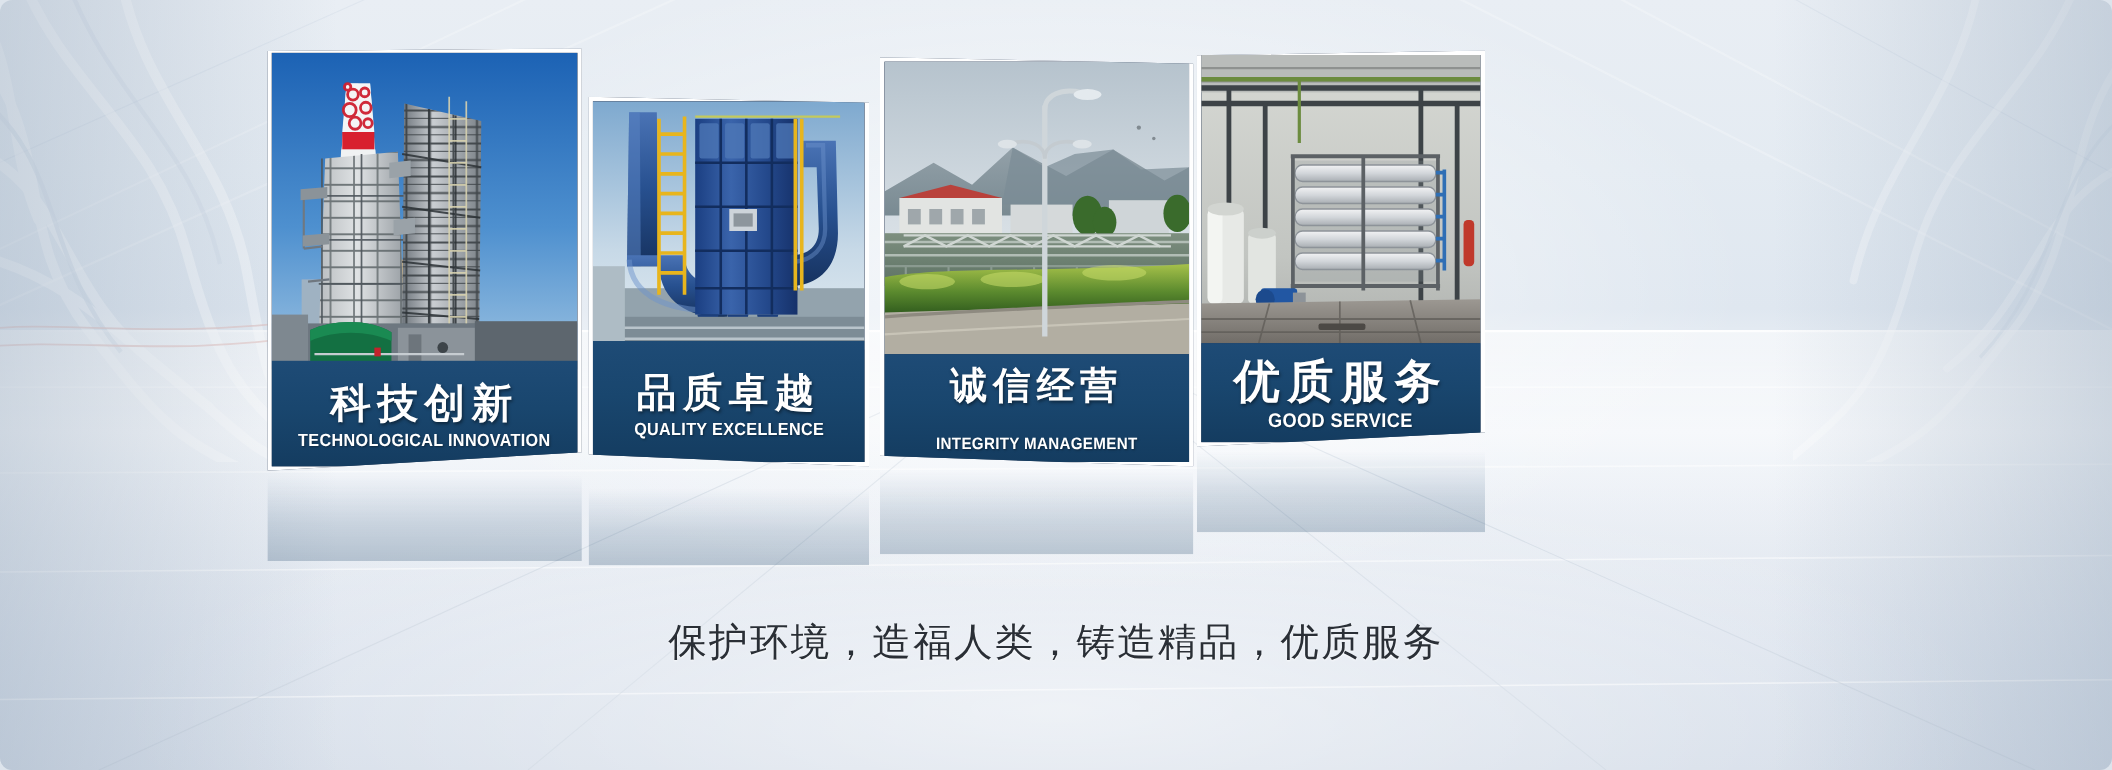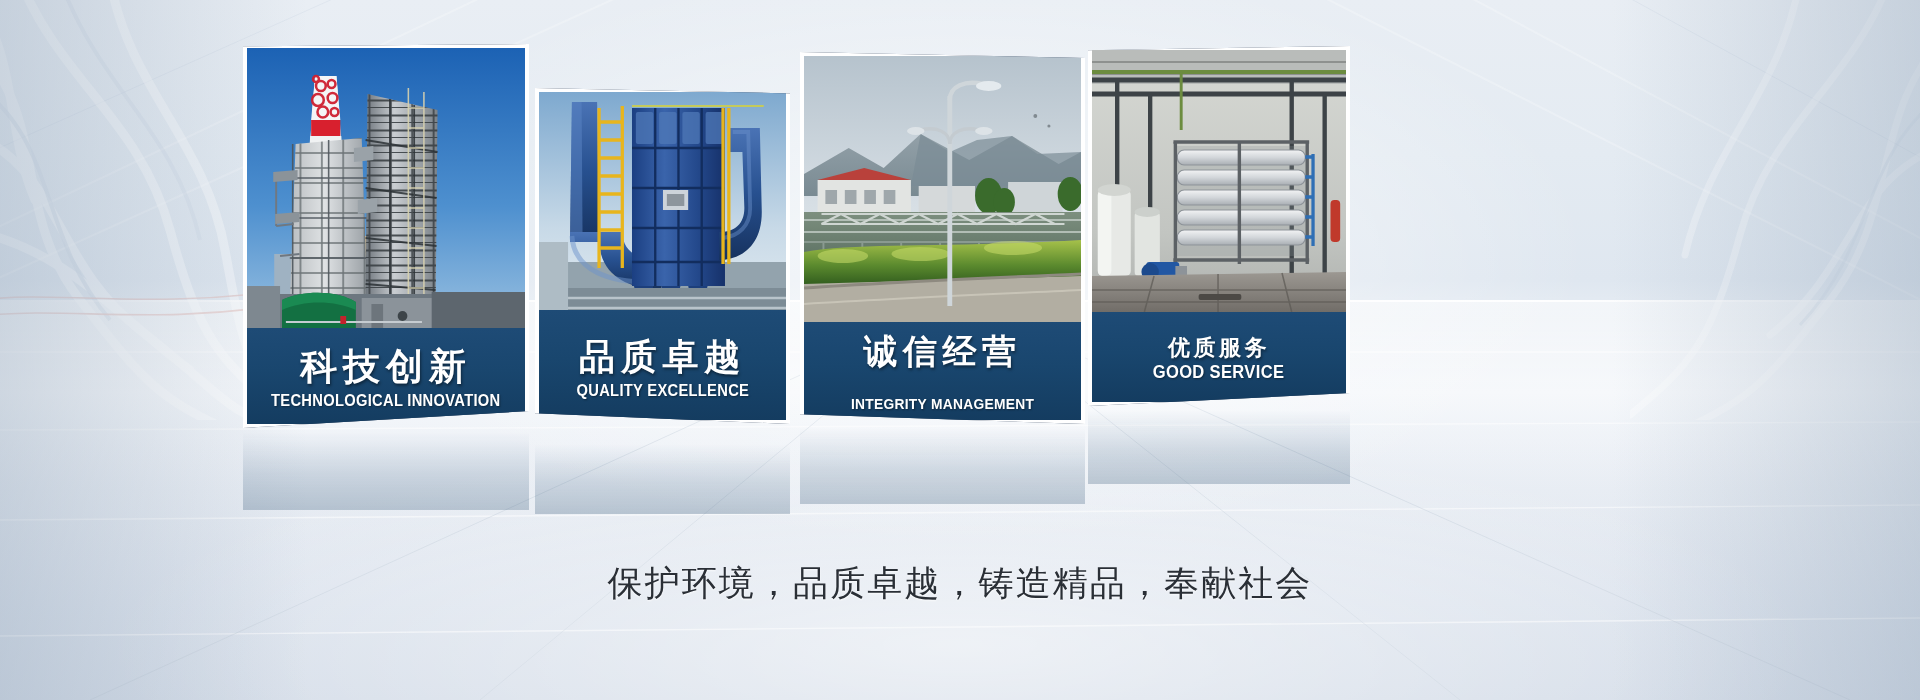--- a/index.html
+++ b/index.html
@@ -10,20 +10,21 @@
   }
 
   
   #stage {
     position:relative; width:1920px; height:700px; overflow:hidden;
     background:
       linear-gradient(180deg,
         #e9eef4 0%, #e4ebf2 22%, #dfe7f0 40%,
         #eef2f7 50%, #f3f6fa 56%,
         #e7ecf3 70%, #dde4ee 86%, #d6dee9 100%);
+    border-radius: 11px;
   }
 
   
   .bg-sweep {
     position:absolute; inset:0;
     background:
       radial-gradient(ellipse 900px 420px at 50% 36%, rgba(255,255,255,.75) 0%, rgba(255,255,255,0) 70%),
       radial-gradient(ellipse 1200px 300px at 50% 92%, rgba(255,255,255,.55) 0%, rgba(255,255,255,0) 72%);
     pointer-events:none;
   }
@@ -590,31 +591,31 @@
               <g stroke="#5c5954" stroke-width="1.6" fill="none" opacity=".7">
                 <path d="M0 240 H262 M0 252 H262"></path>
                 <path d="M64 226 L54 262 M130 224 L130 262 M196 223 L206 262"></path>
               </g>
 
               <rect x="110" y="244" width="44" height="6" rx="2" fill="#4c4945"></rect>
             </svg>
           </div>
         </div>
         <div class="cap" style="height:90px; padding-top:4px;">
-          <div class="zh" style="font-size:22px;">优质服务</div>
+          <div class="zh" style="font-size:42px;">优质服务</div>
           <div class="en" style="font-size:18px; margin-top:4px;">GOOD SERVICE</div>
         </div>
       </div>
     </div>
 
     <div class="reflect" style="left:243px; top:432px; width:286px; height:78px;
                 background:linear-gradient(180deg,#143c60,#1e4b76);"></div>
     <div class="reflect" style="left:535px; top:444px; width:255px; height:70px;
                 background:linear-gradient(180deg,#143c60,#1e4b76);"></div>
     <div class="reflect" style="left:800px; top:428px; width:285px; height:76px;
                 background:linear-gradient(180deg,#143c60,#1e4b76);"></div>
     <div class="reflect" style="left:1088px; top:410px; width:262px; height:74px;
                 background:linear-gradient(180deg,#143c60,#1e4b76);"></div>
   </div>
 
-  <div id="tagline">保护环境，品质卓越，铸造精品，奉献社会</div>
+  <div id="tagline">保护环境，造福人类，铸造精品，优质服务</div>
 
 </div>
 
 </body></html>

